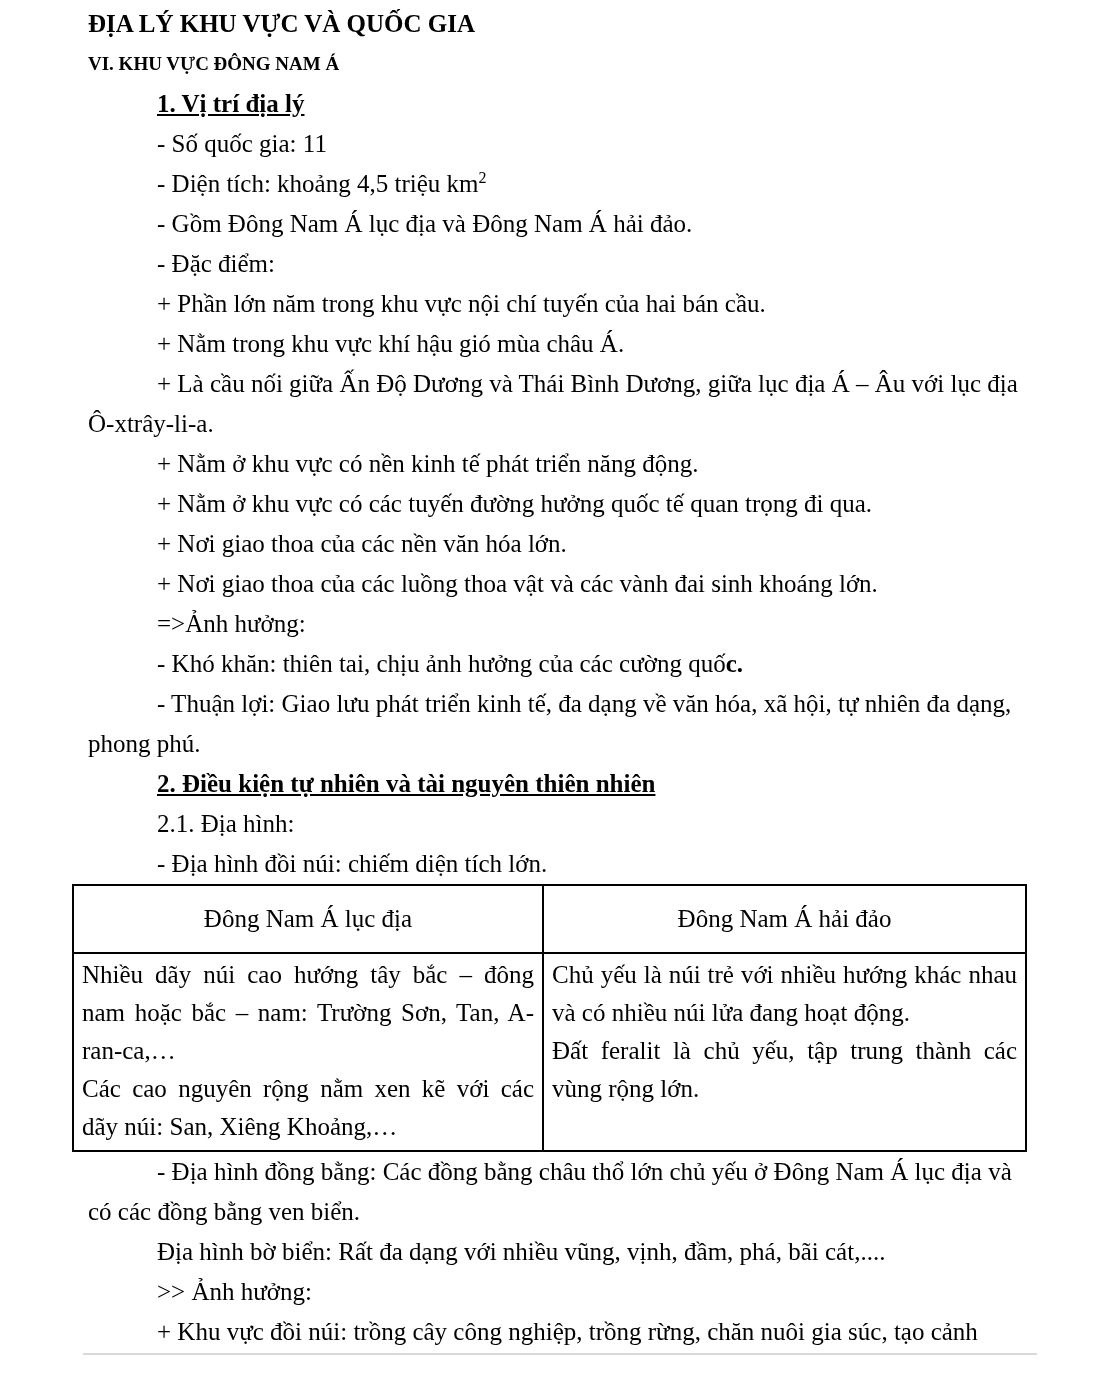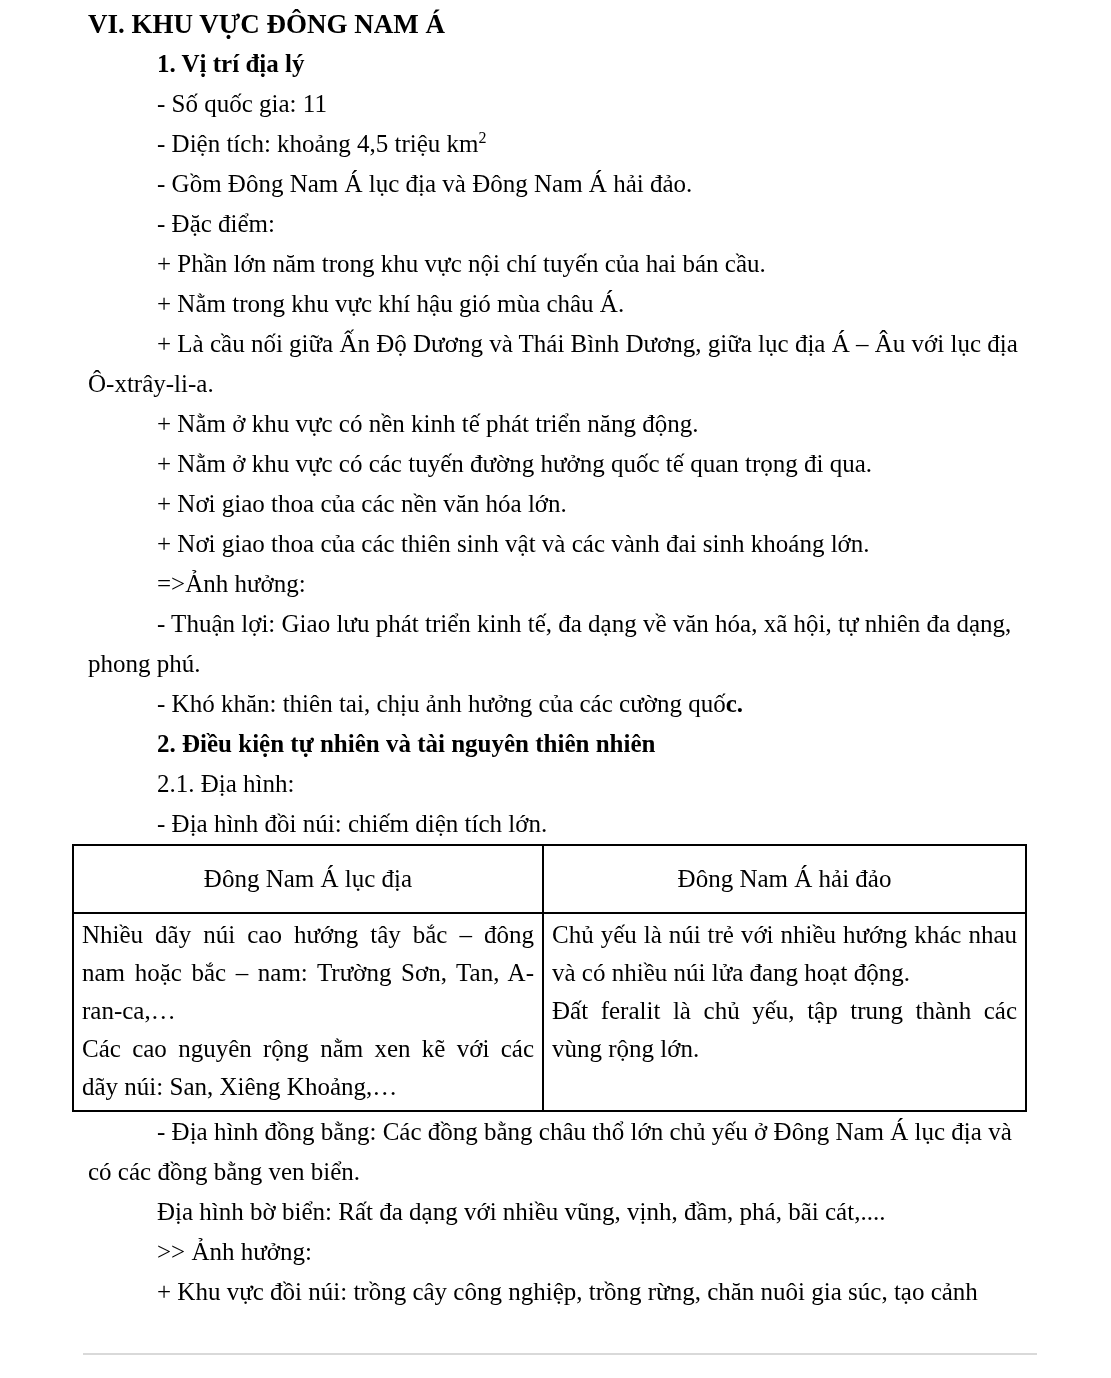--- a/index.html
+++ b/index.html
@@ -18,28 +18,28 @@
     font-size: 25px;
     color: #000000;
     overflow: hidden;
   }
   .page p {
     margin: 0;
     line-height: 40px;
     text-align: left;
   }
   .ind { text-indent: 69px; }
-  .bold { font-weight: bold; }
+  .bold { font-weight: bold; text-decoration: underline; }
   .doc-title {
     text-align: center;
     font-weight: bold;
   }
   .section-heading {
     font-weight: bold;
-    font-size: 27px;
+    font-size: 19px;
   }
   sup.sq {
     font-size: 16px;
     line-height: 0;
     vertical-align: super;
   }
   table.geo-table {
     border-collapse: collapse;
     table-layout: fixed;
     width: 905px;
@@ -75,46 +75,47 @@
     width: 954px;
     height: 2px;
     background: #d9d9d9;
   }
 </style>
 </head>
 <body>
 
 <div class="page">
 
+  <p class="doc-title">ĐỊA LÝ KHU VỰC VÀ QUỐC GIA</p>
 
   <p class="section-heading">VI. KHU VỰC ĐÔNG NAM Á</p>
 
   <p class="ind bold">1. Vị trí địa lý</p>
 
   <p class="ind">- Số quốc gia: 11</p>
 
   <p class="ind"><span>- Diện tích: khoảng 4,5 triệu km</span><sup class="sq">2</sup></p>
 
   <p class="ind">- Gồm Đông Nam Á lục địa và Đông Nam Á hải đảo.</p>
 
   <p class="ind">- Đặc điểm:</p>
 
   <p class="ind">+ Phần lớn năm trong khu vực nội chí tuyến của hai bán cầu.</p>
   <p class="ind">+ Nằm trong khu vực khí hậu gió mùa châu Á.</p>
   <p class="ind">+ Là cầu nối giữa Ấn Độ Dương và Thái Bình Dương, giữa lục địa Á – Âu với lục địa Ô-xtrây-li-a.</p>
   <p class="ind">+ Nằm ở khu vực có nền kinh tế phát triển năng động.</p>
   <p class="ind">+ Nằm ở khu vực có các tuyến đường hưởng quốc tế quan trọng đi qua.</p>
   <p class="ind">+ Nơi giao thoa của các nền văn hóa lớn.</p>
-  <p class="ind">+ Nơi giao thoa của các thiên sinh vật và các vành đai sinh khoáng lớn.</p>
+  <p class="ind">+ Nơi giao thoa của các luồng thoa vật và các vành đai sinh khoáng lớn.</p>
 
   <p class="ind">=&gt;Ảnh hưởng:</p>
 
+  <p class="ind"><span>- Khó khăn: thiên tai, chịu ảnh hưởng của các cường quố</span><b>c.</b></p>
+
   <p class="ind">- Thuận lợi: Giao lưu phát triển kinh tế, đa dạng về văn hóa, xã hội, tự nhiên đa dạng, phong phú.</p>
-
-  <p class="ind"><span>- Khó khăn: thiên tai, chịu ảnh hưởng của các cường quố</span><b>c.</b></p>
 
   <p class="ind bold">2. Điều kiện tự nhiên và tài nguyên thiên nhiên</p>
 
   <p class="ind">2.1. Địa hình:</p>
 
   <p class="ind">- Địa hình đồi núi: chiếm diện tích lớn.</p>
 
   <table class="geo-table">
     <tbody>
         <tr>

